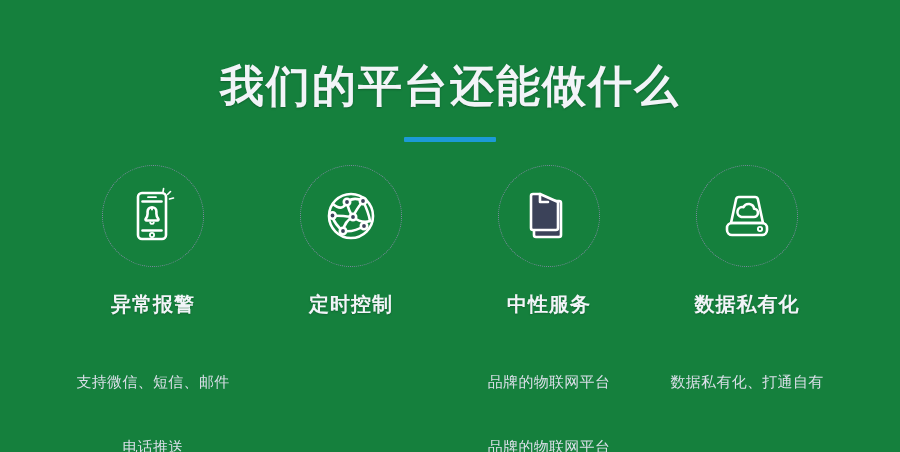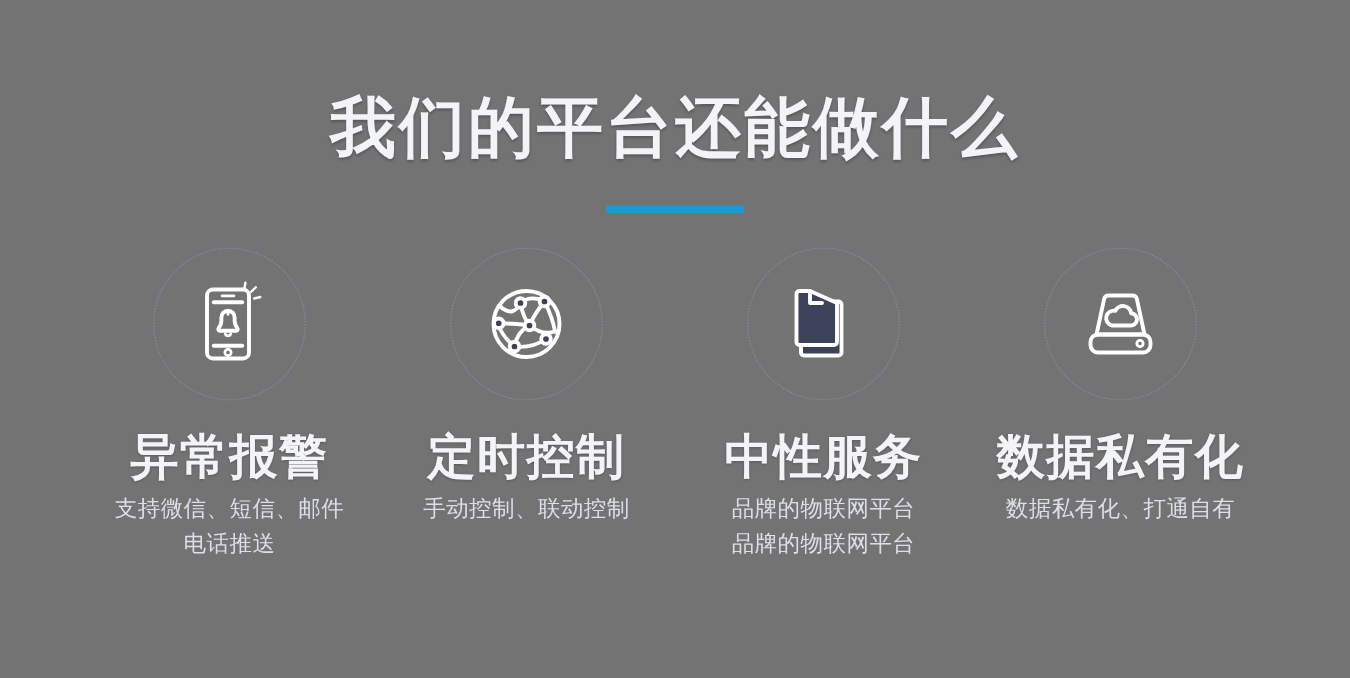--- a/index.html
+++ b/index.html
@@ -11,21 +11,21 @@
     height: 452px;
     background: #3b4259;
     font-family: "Liberation Sans", "DejaVu Sans", sans-serif;
     overflow: hidden;
     position: relative;
   }
 
   .banner {
     width: 900px;
     height: 452px;
-    background: #737373;
+    background: #15803d;
     display: flex;
     flex-direction: column;
     align-items: center;
     box-sizing: border-box;
   }
 
   
   .header {
     width: 100%;
     text-align: center;
@@ -72,38 +72,39 @@
     display: flex;
     align-items: center;
     justify-content: center;
     box-sizing: border-box;
   }
   .icon-ring svg {
     display: block;
   }
 
   .card-title {
-    font-size: 32px;
+    font-size: 20px;
     font-weight: bold;
     color: #f2f4f8;
     margin-top: 22px;
     letter-spacing: 1px;
     line-height: 30px;
     text-shadow: 0 1px 2px rgba(0,0,0,0.22);
   }
   .card-desc {
     font-size: 15px;
     color: #dbdfe9;
     line-height: 23px;
     margin-top: 9px;
     letter-spacing: 0.3px;
   }
   .card-desc .line {
     display: block;
     white-space: nowrap;
+    margin-top: 42px;
   }
 </style>
 </head>
 <body>
 
 <div class="banner">
 
   <div class="header">
     <h1 class="page-title">我们的平台还能做什么</h1>
     <div class="title-underline"></div>
@@ -156,21 +157,20 @@
             <circle cx="43" cy="16" r="3.2" fill="#3b4259"></circle>
             <circle cx="33" cy="32" r="3.2" fill="#3b4259"></circle>
             <circle cx="12.5" cy="30.5" r="3.2" fill="#3b4259"></circle>
             <circle cx="23" cy="46" r="3.2" fill="#3b4259"></circle>
             <circle cx="44" cy="41" r="3.2" fill="#3b4259"></circle>
           </svg>
         </span>
       </div>
       <div class="card-title">定时控制</div>
       <div class="card-desc">
-        <span class="line">手动控制、联动控制</span>
       </div>
     </div>
 
     <div class="card">
       <div class="icon-ring">
         <span>
           <svg width="62" height="62" viewBox="0 0 62 62" fill="none" stroke="#ffffff" stroke-width="2.6" stroke-linecap="round" stroke-linejoin="round">
             <path d="M24 16 h17 a2 2 0 0 1 2 2 v32 a2 2 0 0 1-2 2 h-23
                      a2 2 0 0 1-2-2 v-9" fill="#3b4259"></path>
             <path d="M22 9 h-7 a2 2 0 0 0-2 2 v32 a2 2 0 0 0 2 2 h23

